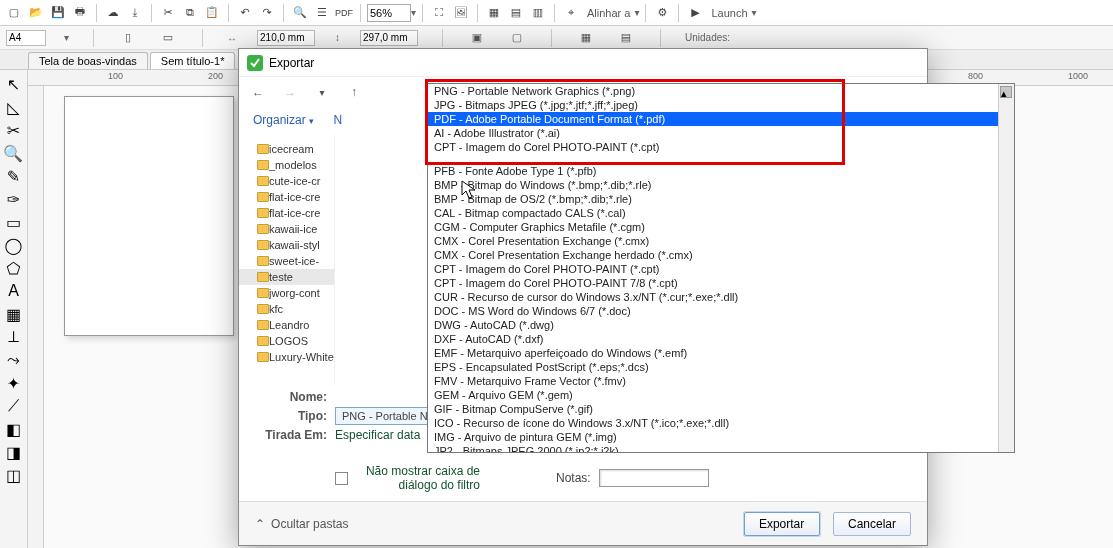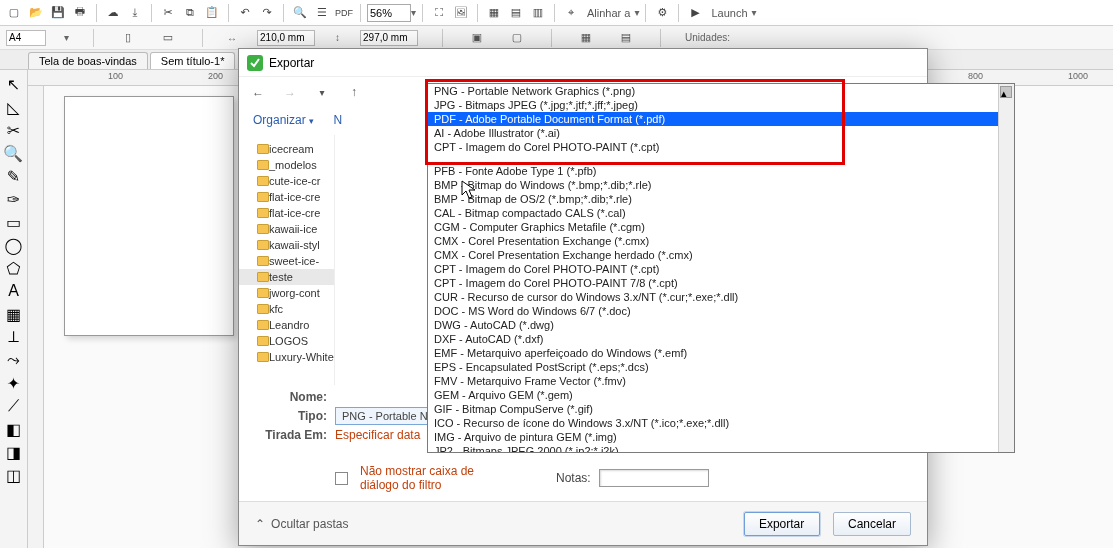--- a/index.html
+++ b/index.html
@@ -50,21 +50,21 @@
   .ddl-item.hover { background:#0a64ff; color:#fff;}
   .ddl-scroll { position:absolute; right:0; top:0; bottom:0; width:16px; background:#f0f0f0; border-left:1px solid #ccc;}
   .ddl-thumb { position:absolute; right:2px; top:2px; width:12px; height:12px; background:#c8c8c8; border:1px solid #999;}
   .redbox { position:absolute; left:90px; top:-56px; width:420px; height:86px; border:3px solid #e00000; z-index:25; pointer-events:none;}
   
   .dlg-form { position:absolute; left:0; right:0; bottom:46px; height:116px; padding:4px 16px; font-size:12px; color:#444;}
   .frow { display:flex; align-items:center; margin:3px 0; gap:8px;}
   .frow label { width:72px; text-align:right; color:#555;font-weight:bold;}
   .tipo-field { flex:1; border:1px solid #7aa7d8; background:#eef5fc; padding:2px 6px; font-size:11px; position:relative;}
   .tipo-field::after { content:"▾"; position:absolute; right:6px; top:2px; color:#666; font-size:10px;}
-  .linkblue { color:#c2410c; cursor:pointer;}
+  .linkblue { color:#14532d; cursor:pointer;text-align:right;}
   .chk { width:13px; height:13px; border:1px solid #888; display:inline-block; margin-right:4px; vertical-align:middle; background:#fff;}
   .notas-input { width:110px; height:18px; border:1px solid #999; background:#fff; box-shadow:inset 1px 1px 2px rgba(0,0,0,.15);}
   
   .dlg-foot { position:absolute; left:0; right:0; bottom:0; height:44px; border-top:1px solid #ddd; display:flex; align-items:center; justify-content:space-between; padding:0 16px; background:#f6f6f6;}
   .hidefolders { display:flex; align-items:center; gap:6px; color:#555; cursor:pointer;}
   .btn { min-width:76px; height:24px; border:1px solid #a7b9d1; background:linear-gradient(#fefefe,#e9eff7); border-radius:2px; font-size:12px; cursor:pointer; margin-left:10px; padding:0 14px;}
   .btn.primary { border-color:#6f9edb; box-shadow:0 0 0 1px rgba(60,120,200,.25);}
   .cursorimg { position:absolute; left:126px; top:45px; z-index:40; pointer-events:none; font-size:14px; color:#000;}
   
 </style>

